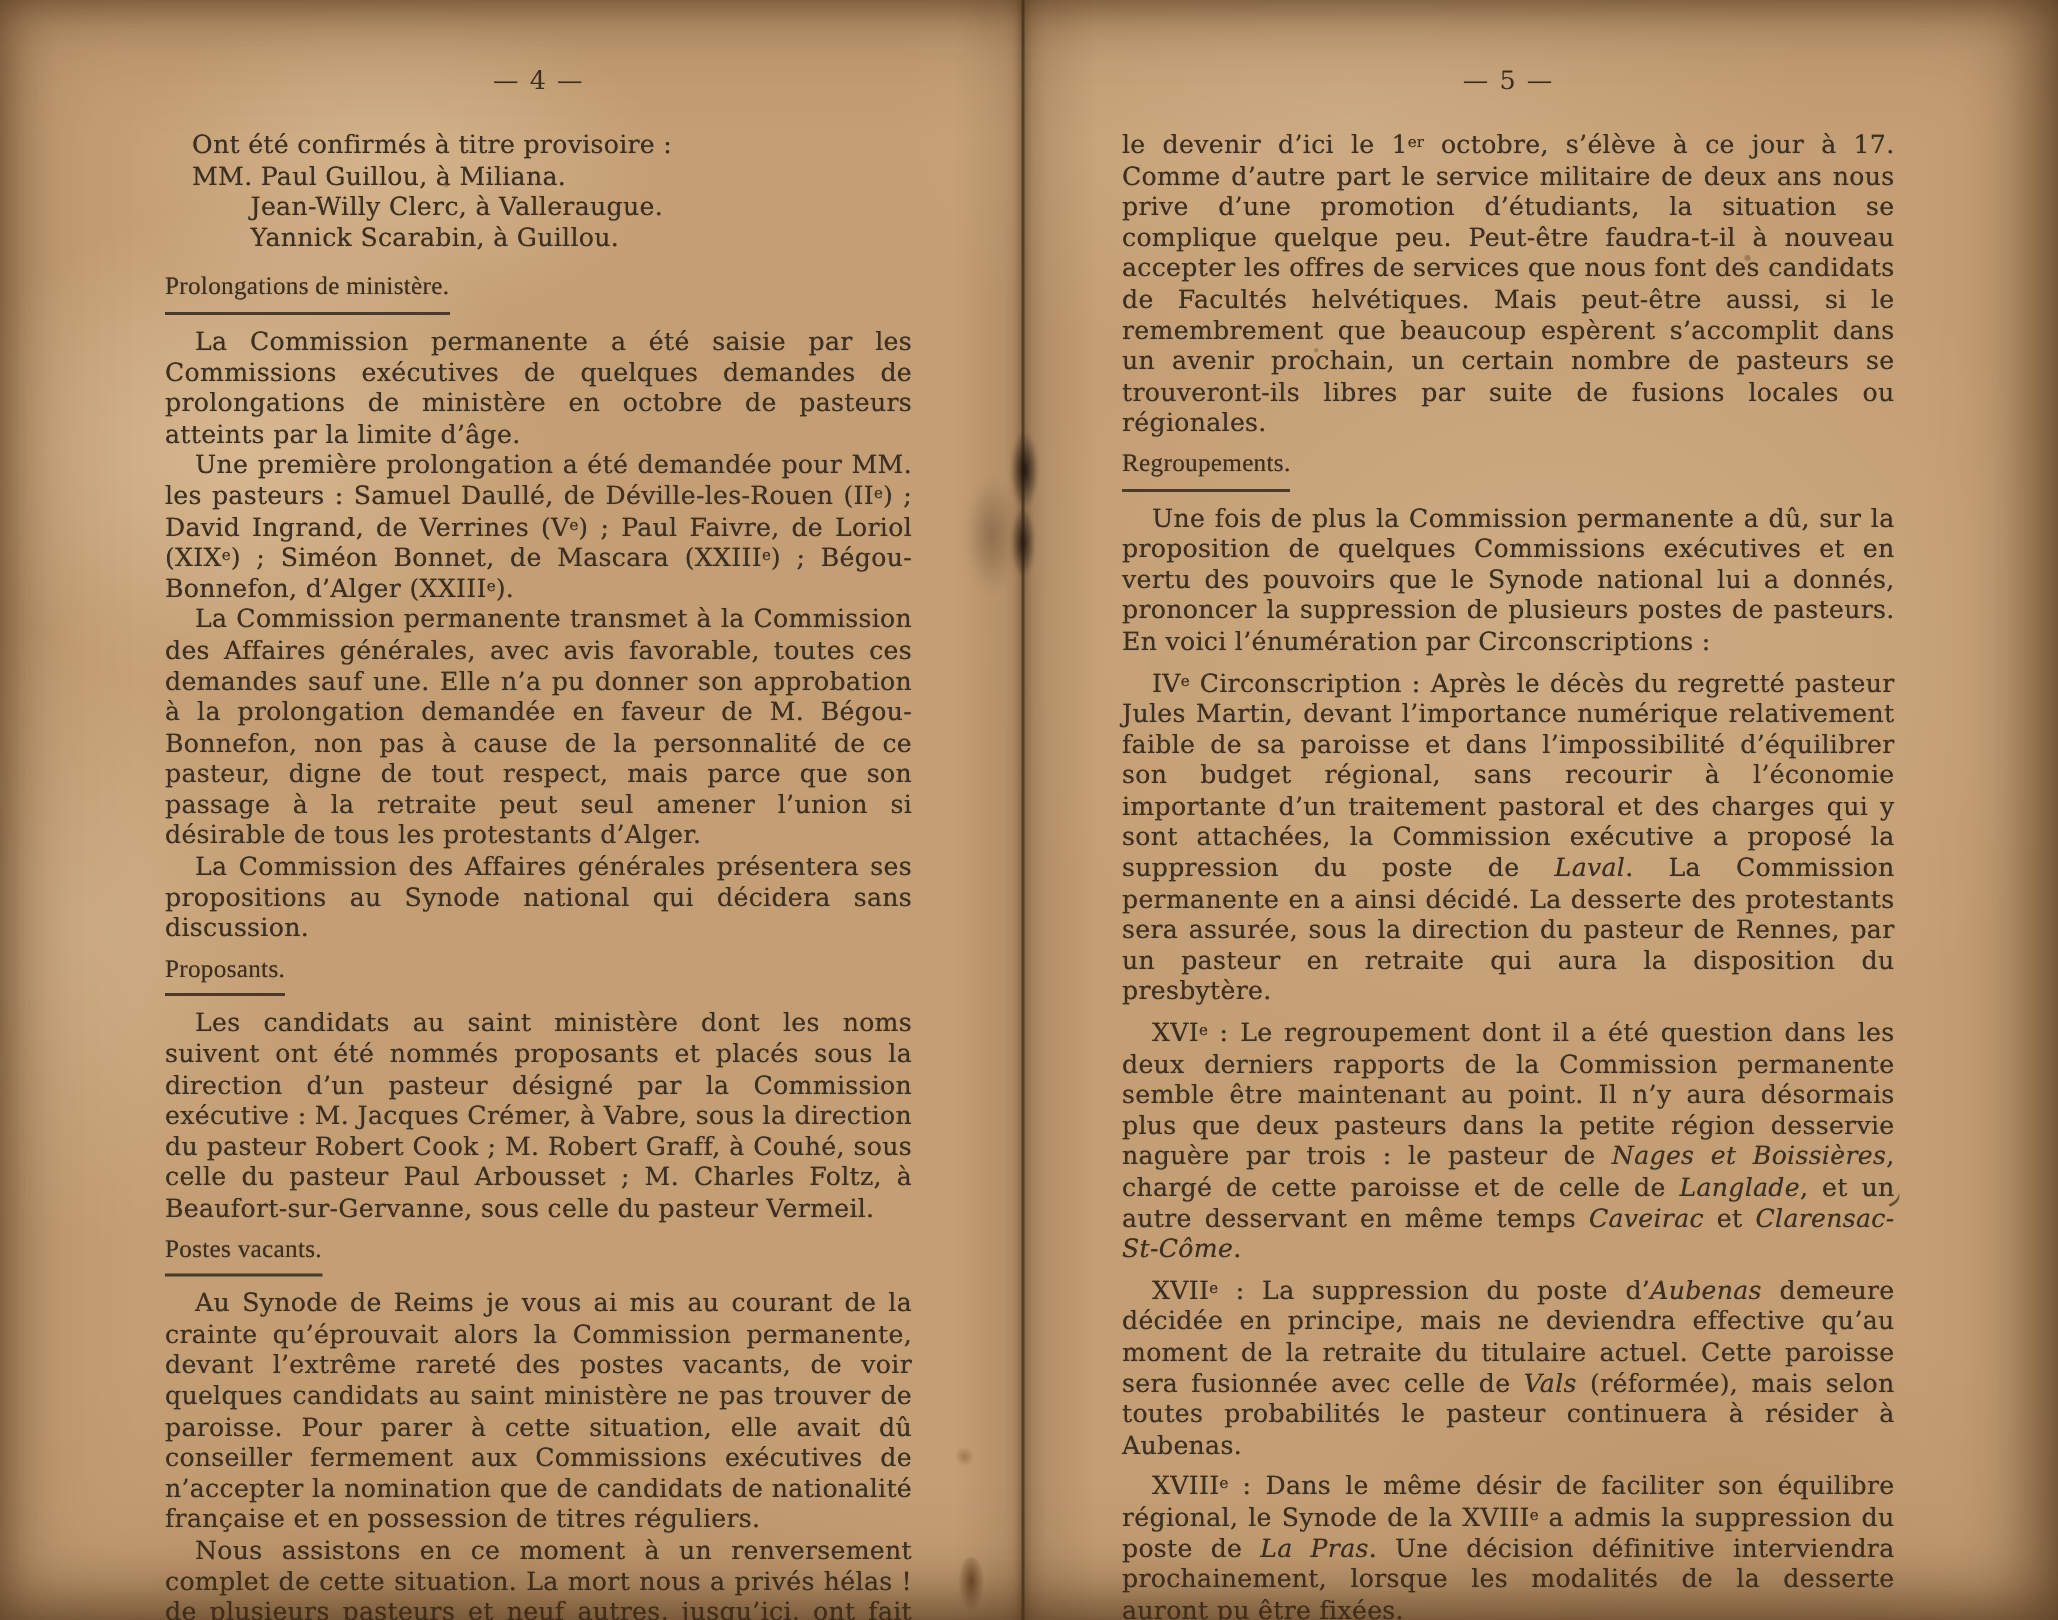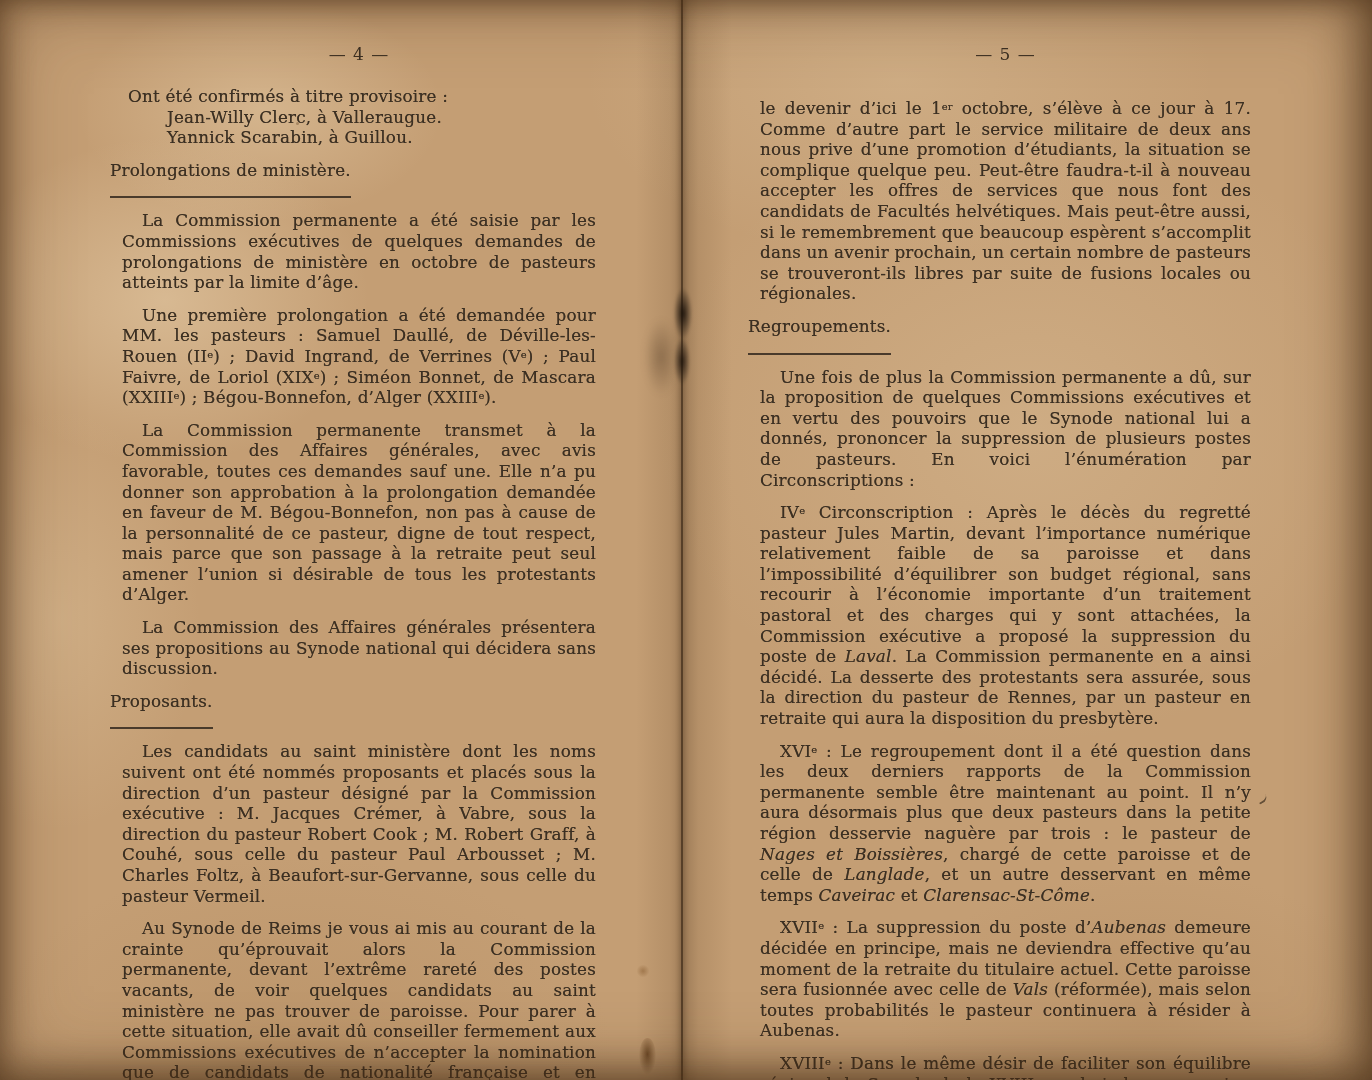--- a/index.html
+++ b/index.html
@@ -23,30 +23,31 @@
   .page-number {
     position:absolute; top:44px; left:0; width:100%;
     text-align:center; font-size:17px; letter-spacing:1px;
   }
   .content {
     position:absolute; top:86px; left:0; right:0;
     font-size:16.8px; line-height:20.6px;
     text-align:justify; letter-spacing:.2px;
     text-shadow:0 0 .5px rgba(55,44,32,.65);
   }
-  .para { margin:12px; }
+  .para { margin:0; }
   .para.fi { text-indent:20px; }
   .para.sp { margin-top:7px; }
   .lines { margin-bottom:12px; }
   .line.ind-a { padding-left:18px; }
   .line.ind-b { padding-left:57px; }
   .heading { margin:6px 0 7px 0; }
   .heading-text {
-    display:inline-block; padding-bottom:16px;
+    display:inline-block; padding-bottom:6px;
     border-bottom:2.5px solid rgba(59,47,34,.9);
+    font-family:Liberation Serif, serif;
   }
   sup { font-size:10px; line-height:0; vertical-align:4px; letter-spacing:0; }
   i { }
 
   
   .gutter-band { position:absolute; left:636px; top:0; width:96px; height:100%; z-index:1;
     background:linear-gradient(90deg, rgba(100,70,40,0) 0%, rgba(100,70,40,.16) 35%,
       rgba(80,55,30,.30) 48%, rgba(80,55,30,.30) 52%, rgba(100,70,40,.16) 65%, rgba(100,70,40,0) 100%);
   }
   .gutter-line { position:absolute; left:681px; top:0; width:2px; height:100%; z-index:3;
@@ -91,30 +92,32 @@
 <body>
 
 <div class="gutter-band"></div>
 <div class="gutter-smudge"></div>
 
 <div class="page page-left">
   <div class="page-number">— 4 —</div>
   <div class="content">
       <div class="lines">
         <div class="line ind-a">Ont été confirmés à titre provisoire :</div>
+        <div class="line ind-a">MM. Paul Guillou, à Miliana.</div>
         <div class="line ind-b">Jean-Willy Clerc, à Valleraugue.</div>
         <div class="line ind-b">Yannick Scarabin, à Guillou.</div>
       </div>
       <div class="heading"><span class="heading-text">Prolongations de ministère.</span></div>
       <p class="para fi">La Commission permanente a été saisie par les Commissions exécutives de quelques demandes de prolongations de ministère en octobre de pasteurs atteints par la limite d’âge.</p>
       <p class="para fi">Une première prolongation a été demandée pour MM. les pasteurs : Samuel Daullé, de Déville-les-Rouen (II<sup>e</sup>) ; David Ingrand, de Verrines (V<sup>e</sup>) ; Paul Faivre, de Loriol (XIX<sup>e</sup>) ; Siméon Bonnet, de Mascara (XXIII<sup>e</sup>) ; Bégou-Bonnefon, d’Alger (XXIII<sup>e</sup>).</p>
       <p class="para fi">La Commission permanente transmet à la Commission des Affaires générales, avec avis favorable, toutes ces demandes sauf une. Elle n’a pu donner son approbation à la prolongation demandée en faveur de M. Bégou-Bonnefon, non pas à cause de la personnalité de ce pasteur, digne de tout respect, mais parce que son passage à la retraite peut seul amener l’union si désirable de tous les protestants d’Alger.</p>
       <p class="para fi">La Commission des Affaires générales présentera ses propositions au Synode national qui décidera sans discussion.</p>
       <div class="heading"><span class="heading-text">Proposants.</span></div>
       <p class="para fi">Les candidats au saint ministère dont les noms suivent ont été nommés proposants et placés sous la direction d’un pasteur désigné par la Commission exécutive : M. Jacques Crémer, à Vabre, sous la direction du pasteur Robert Cook ; M. Robert Graff, à Couhé, sous celle du pasteur Paul Arbousset ; M. Charles Foltz, à Beaufort-sur-Gervanne, sous celle du pasteur Vermeil.</p>
+      <div class="heading"><span class="heading-text">Postes vacants.</span></div>
       <p class="para fi">Au Synode de Reims je vous ai mis au courant de la crainte qu’éprouvait alors la Commission permanente, devant l’extrême rareté des postes vacants, de voir quelques candidats au saint ministère ne pas trouver de paroisse. Pour parer à cette situation, elle avait dû conseiller fermement aux Commissions exécutives de n’accepter la nomination que de candidats de nationalité française et en possession de titres réguliers.</p>
       <p class="para fi">Nous assistons en ce moment à un renversement complet de cette situation. La mort nous a privés hélas ! de plusieurs pasteurs et neuf autres, jusqu’ici, ont fait connaître leur intention de prendre leur retraite cette année. Il s’ensuit que le nombre des postes actuellement vacants dans notre Union, ou devant</p>
     </div>
 </div>
 
 <div class="page page-right">
   <div class="page-number">— 5 —</div>
   <div class="content">
       <p class="para">le devenir d’ici le 1<sup>er</sup> octobre, s’élève à ce jour à 17. Comme d’autre part le service militaire de deux ans nous prive d’une promotion d’étudiants, la situation se complique quelque peu. Peut-être faudra-t-il à nouveau accepter les offres de services que nous font des candidats de Facultés helvétiques. Mais peut-être aussi, si le remembrement que beaucoup espèrent s’accomplit dans un avenir prochain, un certain nombre de pasteurs se trouveront-ils libres par suite de fusions locales ou régionales.</p>
       <div class="heading"><span class="heading-text">Regroupements.</span></div>

